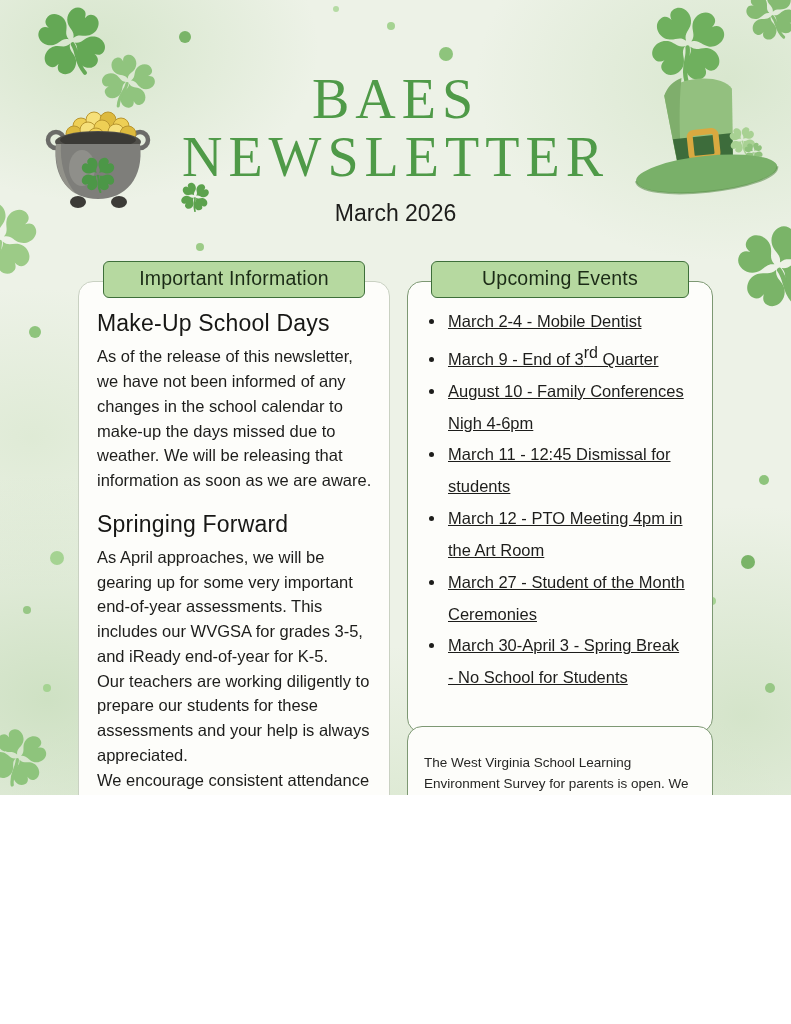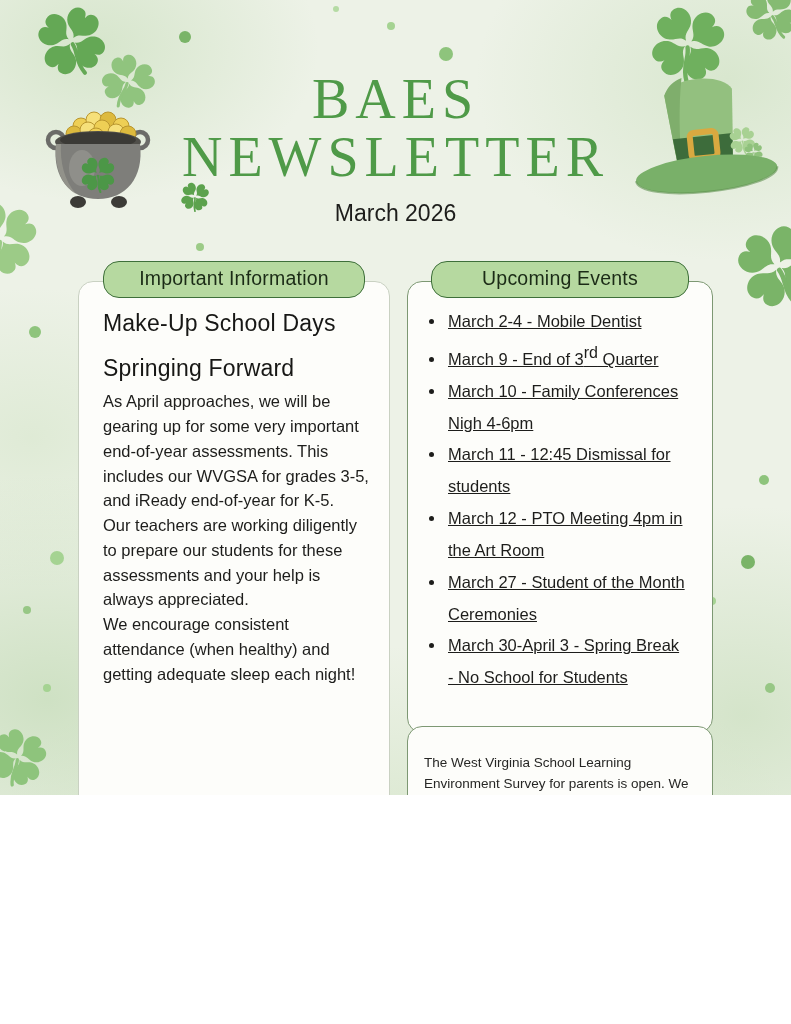--- a/index.html
+++ b/index.html
@@ -56,32 +56,32 @@
     position: relative;
     z-index: 2;
     margin: 0 auto;
     width: 84%;
     text-align: center;
     font-size: 19.5px;
     letter-spacing: .2px;
     color: #1b2b16;
     background: var(--pill-fill, #b6d9a0);
     border: 1.6px solid var(--pill-border, #3e6f3a);
-    border-radius: 16px;
+    border-radius: 6px;
     padding: 5px 4px 7px;
   }
 
   .panel-box {
     position: relative;
     z-index: 1;
     margin-top: -17px;
     background: var(--box-bg, #fdfdfa);
     border-radius: 15px;
   }
-  .box-info   { border: 1.6px solid #c9d1c2; padding: 26px 17px 20px 24px; min-height: 665px; }
+  .box-info   { border: 1.6px solid #c9d1c2; padding: 26px 17px 20px 18px; min-height: 665px; }
   .box-events { border: 1.6px solid #7d9873; padding: 24px 16px 12px 12px; min-height: 452px; }
   .box-survey { border: 1.6px solid #7d9873; padding: 26px 16px 16px; min-height: 165px; }
 
   .section-heading {
     font-size: 23px;
     font-weight: 400;
     letter-spacing: .2px;
     color: #171715;
     margin: 18px 0 7px;
   }
@@ -276,36 +276,37 @@
       <div class="date">March 2026</div>
     </header>
 
     <div class="columns">
 
       <div class="col-left">
         <section class="panel">
           <div class="pill">Important Information</div>
           <div class="panel-box box-info">
             <h2 class="section-heading">Make-Up School Days</h2>
+            <p class="section-body">As of the release of this newsletter, we have not been informed of any changes in the school calendar to make-up the days missed due to weather. We will be releasing that information as soon as we are aware.</p>
             <h2 class="section-heading">Springing Forward</h2>
             <p class="section-body">As April approaches, we will be gearing up for some very important end-of-year assessments. This includes our WVGSA for grades 3-5, and iReady end-of-year for K-5.
 Our teachers are working diligently to prepare our students for these assessments and your help is always appreciated.
 We encourage consistent attendance (when healthy) and getting adequate sleep each night!</p>
           </div>
         </section>
       </div>
 
       <div class="col-right">
         <section class="panel">
           <div class="pill">Upcoming Events</div>
           <div class="panel-box box-events">
             <ul class="events-list">
               <li><span>March 2-4 - Mobile Dentist</span></li>
               <li><span>March 9 - End of 3</span><sup>rd</sup><span> Quarter</span></li>
-              <li><span>March 10 - Family Conferences Nigh 4-6pm</span></li>
+              <li><span>August 10 - Family Conferences Nigh 4-6pm</span></li>
               <li><span>March 11 - 12:45 Dismissal for students</span></li>
               <li><span>March 12 - PTO Meeting 4pm in the Art Room</span></li>
               <li><span>March 27 - Student of the Month Ceremonies</span></li>
               <li><span>March 30-April 3 - Spring Break - No School for Students</span></li>
             </ul>
           </div>
         </section>
 
         <section class="panel">
           <div class="panel-box box-survey">

